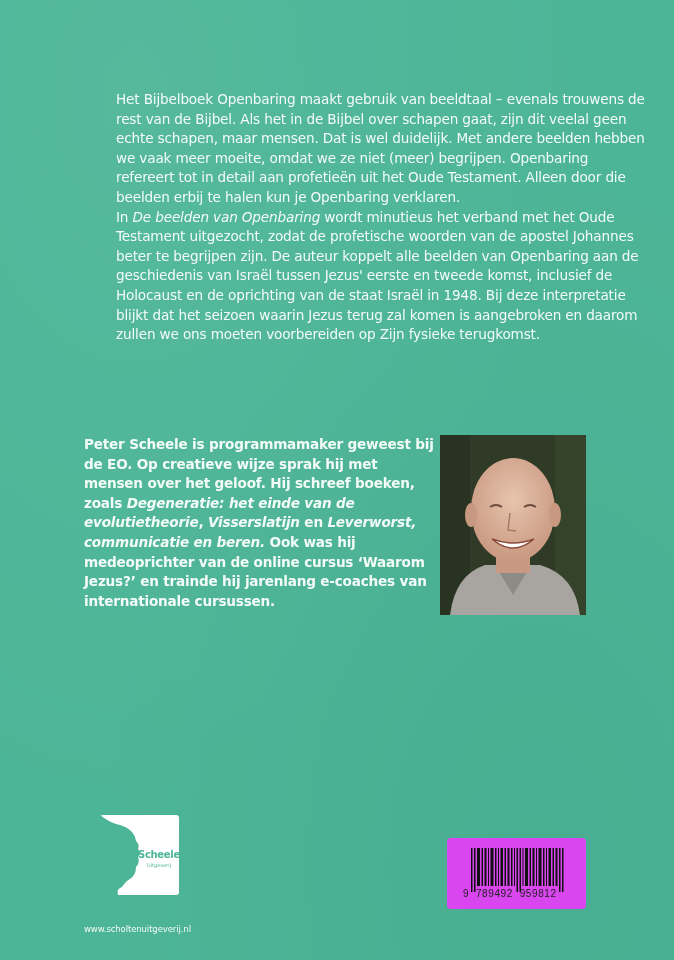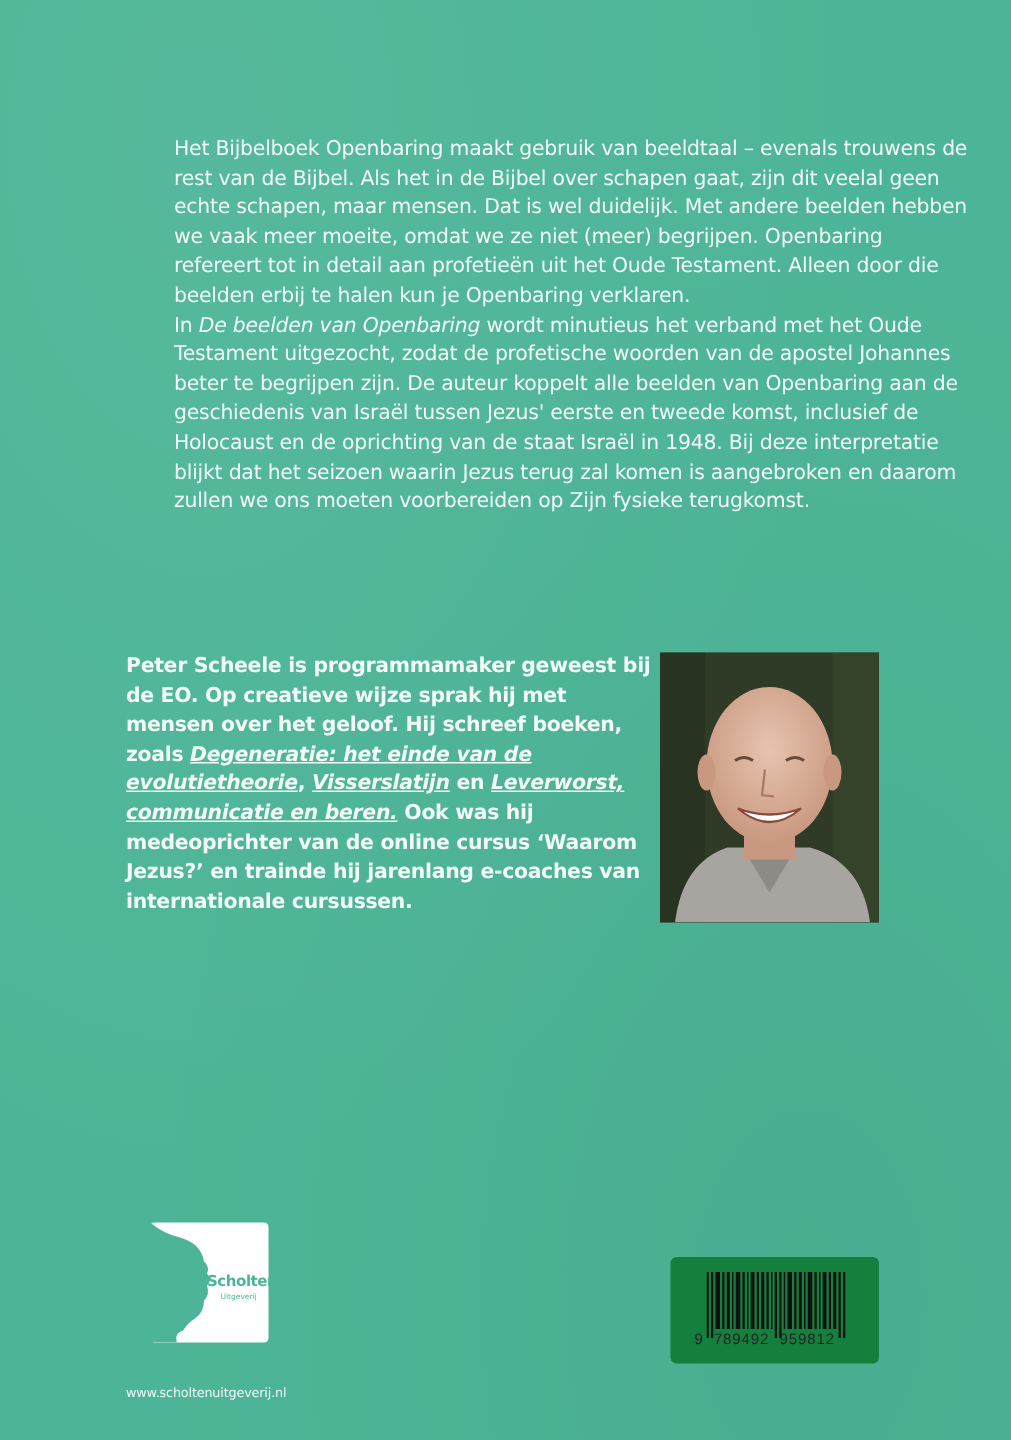--- a/index.html
+++ b/index.html
@@ -18,21 +18,21 @@
     font-size: 13.6px; line-height: 19.6px; letter-spacing: -0.15px;
     font-weight: normal;
     margin-left: 32px;
   }
   .blurb p { margin: 0; }
   .blurb em { }
   .bio {
     position: absolute; left: 84px; top: 435px; width: 350px;
     font-size: 13.6px; line-height: 19.6px; font-weight: bold; letter-spacing: -0.2px;
   }
-  .bio em { font-style: italic; text-decoration: underline; }
+  .bio em { font-style: italic; }
   .author-photo {
     position: absolute; left: 440px; top: 435px; width: 146px; height: 180px;
     background: linear-gradient(180deg, #2a3322 0%, #3a4530 40%, #2e3a28 100%);
     overflow: hidden;
   }
   .logo {
     position: absolute; left: 100px; top: 815px; width: 79px; height: 80px;
     background: #ffffff; border-radius: 3px;
   }
   .logo svg { position: absolute; left: 0; top: 0; }
@@ -43,21 +43,21 @@
   .logo-sub {
     position: absolute; left: 47px; top: 47px; font-size: 5px;
     color: #4db597; font-family: "DejaVu Sans", sans-serif;
   }
   .url {
     position: absolute; left: 84px; top: 924px; font-size: 8.5px;
     color: #f3fbf7; letter-spacing: -0.1px;
   }
   .barcode-box {
     position: absolute; left: 447px; top: 838px; width: 139px; height: 71px;
-    background: #15803d; border-radius: 4px;
+    background: #d946ef; border-radius: 4px;
   }
   .barcode-bars { position: absolute; left: 24px; top: 10px; }
   .barcode-digits {
     position: absolute; left: 16px; top: 50px; font-size: 10px; color: #222;
     font-family: "Liberation Sans", sans-serif; letter-spacing: 0.6px; white-space: pre;
   }
 </style>
 </head>
 <body>
 
@@ -89,21 +89,21 @@
     <path d="M84 72 Q90 68 96 72" stroke="#6b4a3a" stroke-width="2" fill="none"></path>
     <path d="M70 78 L68 95 L76 96" stroke="#a87a64" stroke-width="1.5" fill="none"></path>
     <path d="M52 104 Q73 122 94 104 Q73 112 52 104 Z" fill="#fff" stroke="#8a4a3a" stroke-width="1.5"></path>
   </svg>
 </div>
 
 <div class="logo">
   <svg width="79" height="80" viewBox="0 0 79 80">
     <path d="M0 0 L0 80 L18 80 Q16 74 22 72 Q26 66 30 64 Q36 60 36 52 Q40 48 38 42 Q42 38 38 34 Q40 30 36 26 Q34 14 20 10 Q10 8 0 0 Z" fill="#4db597"></path>
   </svg>
-  <div class="logo-name">Scholten</div>
+  <div class="logo-name">Scheele</div>
   <div class="logo-sub">Uitgeverij</div>
 </div>
 
 <div class="url">www.scholtenuitgeverij.nl</div>
 
 <div class="barcode-box">
   <svg class="barcode-bars" width="94" height="44" viewBox="0 0 94 44">
     <g fill="#111">
       <rect x="0" y="0" width="1.5" height="44"></rect>
         <rect x="3" y="0" width="1.5" height="44"></rect>

